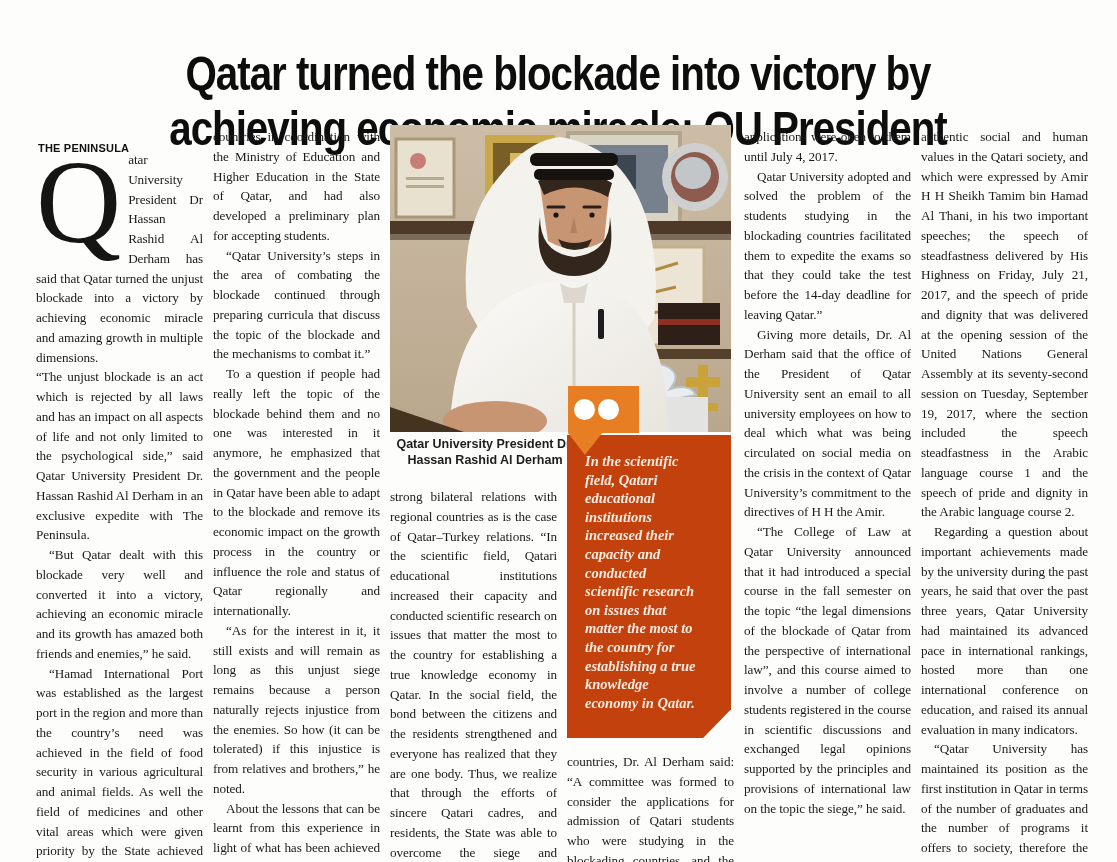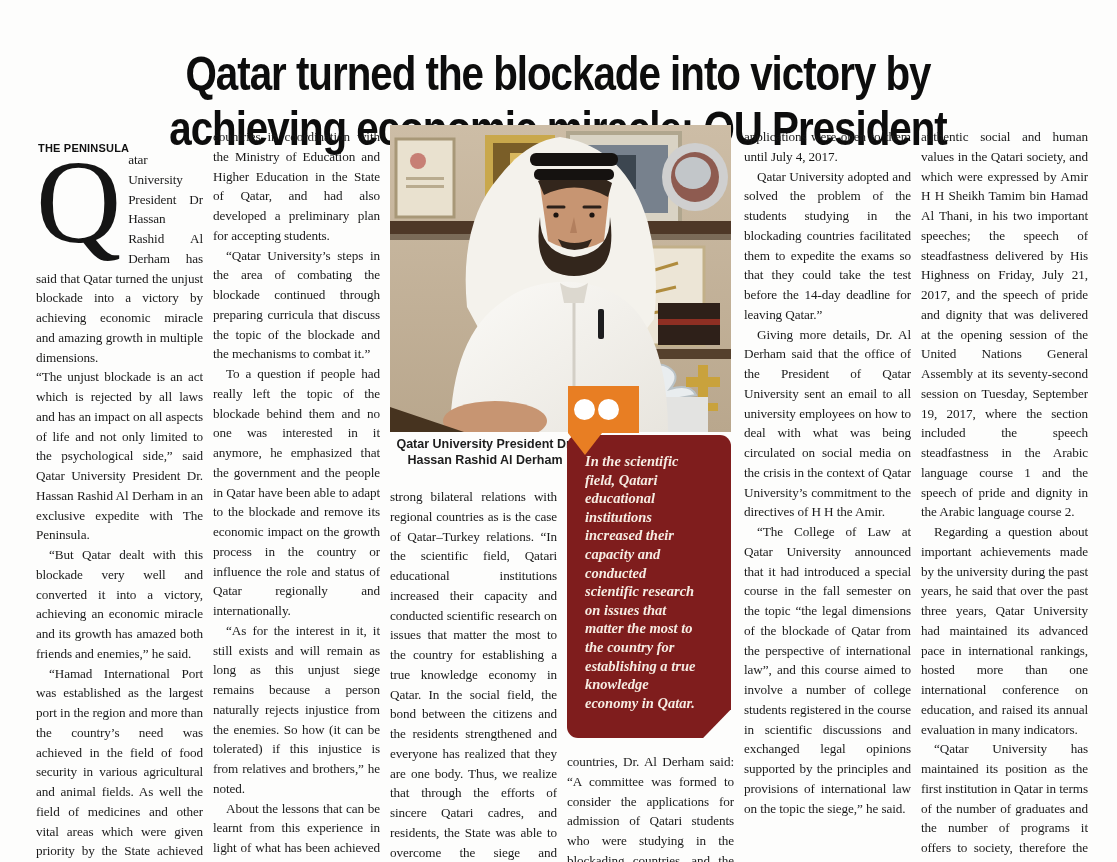--- a/index.html
+++ b/index.html
@@ -121,21 +121,21 @@
   </svg>
 </div>
 
 <div class="caption">Qatar University President Dr. Hassan Rashid Al Derham</div>
 
 <div class="quote-orange" id="orangeBox" style="background: rgb(232, 126, 35);">
   <span class="qcircle c1"></span>
   <span class="qcircle c2"></span>
   <span class="tail" id="orangeTail" style="border-top-color: rgb(232, 126, 35);"></span>
 </div>
-<div class="quote-box" id="maroonBox" style="background: #7f1d1d; border-radius: 11px;">
+<div class="quote-box" id="maroonBox" style="background: #c2410c;">
   <div class="quote-text" id="quoteText" style="color: rgb(246, 236, 226);">In the scientific field, Qatari educational institutions increased their capacity and conducted scientific research on issues that matter the most to the country for establishing a true knowledge economy in Qatar.</div>
 </div>
 
 <div class="col" id="col1">
   <p class="para lead"><span class="dropcap">Q</span><span>atar University President Dr Hassan Rashid Al Derham has said that Qatar turned the unjust blockade into a victory by achieving economic miracle and amazing growth in multiple dimensions.</span></p>
   <div>
       <p class="para">“The unjust blockade is an act which is rejected by all laws and has an impact on all aspects of life and not only limited to the psychological side,” said Qatar University President Dr. Hassan Rashid Al Derham in an exclusive expedite with The Peninsula.</p>
       <p class="para">“But Qatar dealt with this blockade very well and converted it into a victory, achieving an economic miracle and its growth has amazed both friends and enemies,” he said.</p>
       <p class="para">“Hamad International Port was established as the largest port in the region and more than the country’s need was achieved in the field of food security in various agricultural and animal fields. As well the field of medicines and other vital areas which were given priority by the State achieved impressive results that made it exceed the needs of the country and heading to exports. Also, the Qatari presence at the international and regional levels increased more than it was before the siege,” Dr. Al Derham said.</p>
     </div>
@@ -149,20 +149,20 @@
   </div>
 <div class="col" id="col3">
     <p class="para">strong bilateral relations with regional countries as is the case of Qatar–Turkey relations. “In the scientific field, Qatari educational institutions increased their capacity and conducted scientific research on issues that matter the most to the country for establishing a true knowledge economy in Qatar. In the social field, the bond between the citizens and the residents strengthened and everyone has realized that they are one body. Thus, we realize that through the efforts of sincere Qatari cadres, and residents, the State was able to overcome the siege and achieved many accomplishments,” he said.</p>
   </div>
 <div class="col" id="col4">
     <p class="para">countries, Dr. Al Derham said: “A committee was formed to consider the applications for admission of Qatari students who were studying in the blockading countries, and the university announced that the</p>
   </div>
 <div class="col" id="col5">
     <p class="para">applications were open to them until July 4, 2017.</p>
     <p class="para">Qatar University adopted and solved the problem of the students studying in the blockading countries facilitated them to expedite the exams so that they could take the test before the 14-day deadline for leaving Qatar.”</p>
-    <p class="para">Giving more details, Dr. Al Derham said that the office of the President of Qatar University sent an email to all university employees on how to deal with what was being circulated on social media on the crisis in the context of Qatar University’s commitment to the directives of H H the Amir.</p>
+    <p class="para">Giving more details, Dr. Al Derham said that the office of the President of Qatar University sent an email to all university employees on how to deal which what was being circulated on social media on the crisis in the context of Qatar University’s commitment to the directives of H H the Amir.</p>
     <p class="para">“The College of Law at Qatar University announced that it had introduced a special course in the fall semester on the topic “the legal dimensions of the blockade of Qatar from the perspective of international law”, and this course aimed to involve a number of college students registered in the course in scientific discussions and exchanged legal opinions supported by the principles and provisions of international law on the topic the siege,” he said.</p>
   </div>
 <div class="col" id="col6">
     <p class="para">authentic social and human values in the Qatari society, and which were expressed by Amir H H Sheikh Tamim bin Hamad Al Thani, in his two important speeches; the speech of steadfastness delivered by His Highness on Friday, July 21, 2017, and the speech of pride and dignity that was delivered at the opening session of the United Nations General Assembly at its seventy-second session on Tuesday, September 19, 2017, where the section included the speech steadfastness in the Arabic language course 1 and the speech of pride and dignity in the Arabic language course 2.</p>
     <p class="para">Regarding a question about important achievements made by the university during the past years, he said that over the past three years, Qatar University had maintained its advanced pace in international rankings, hosted more than one international conference on education, and raised its annual evaluation in many indicators.</p>
     <p class="para">“Qatar University has maintained its position as the first institution in Qatar in terms of the number of graduates and the number of programs it offers to society, therefore the university was able for years to adapt its programs.</p>
   </div>
 
 </body></html>

